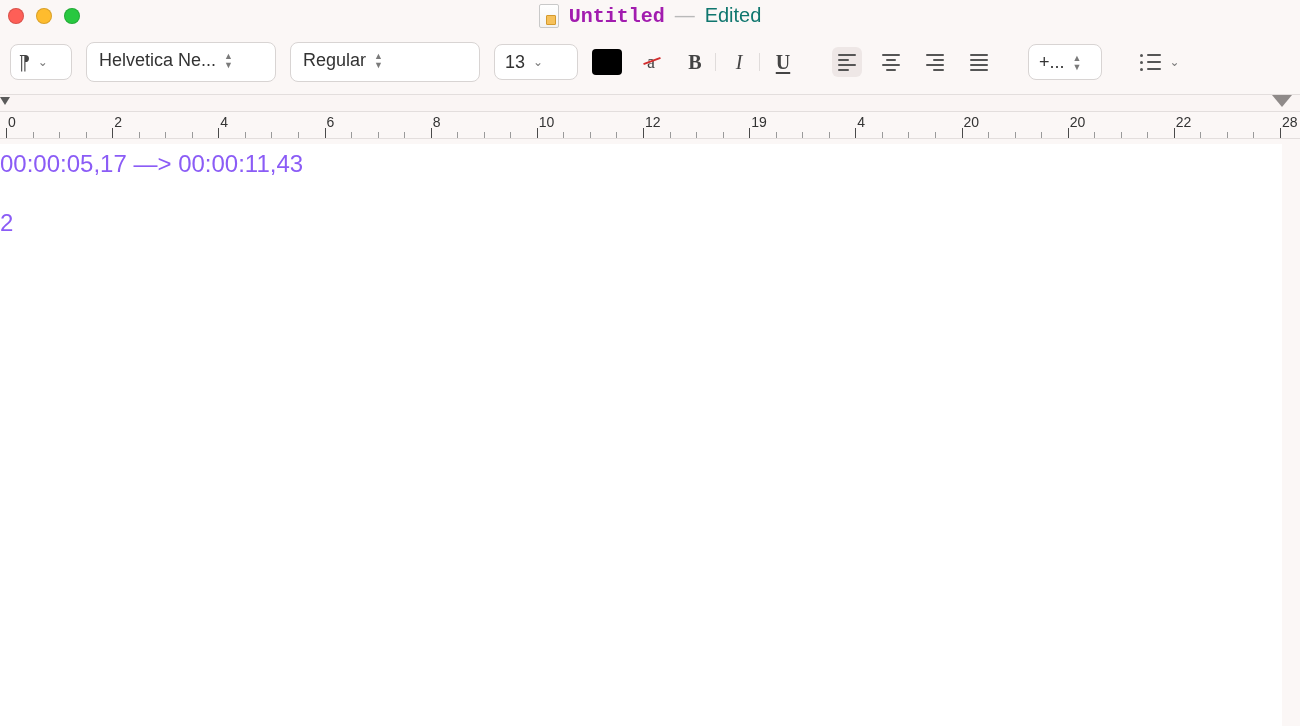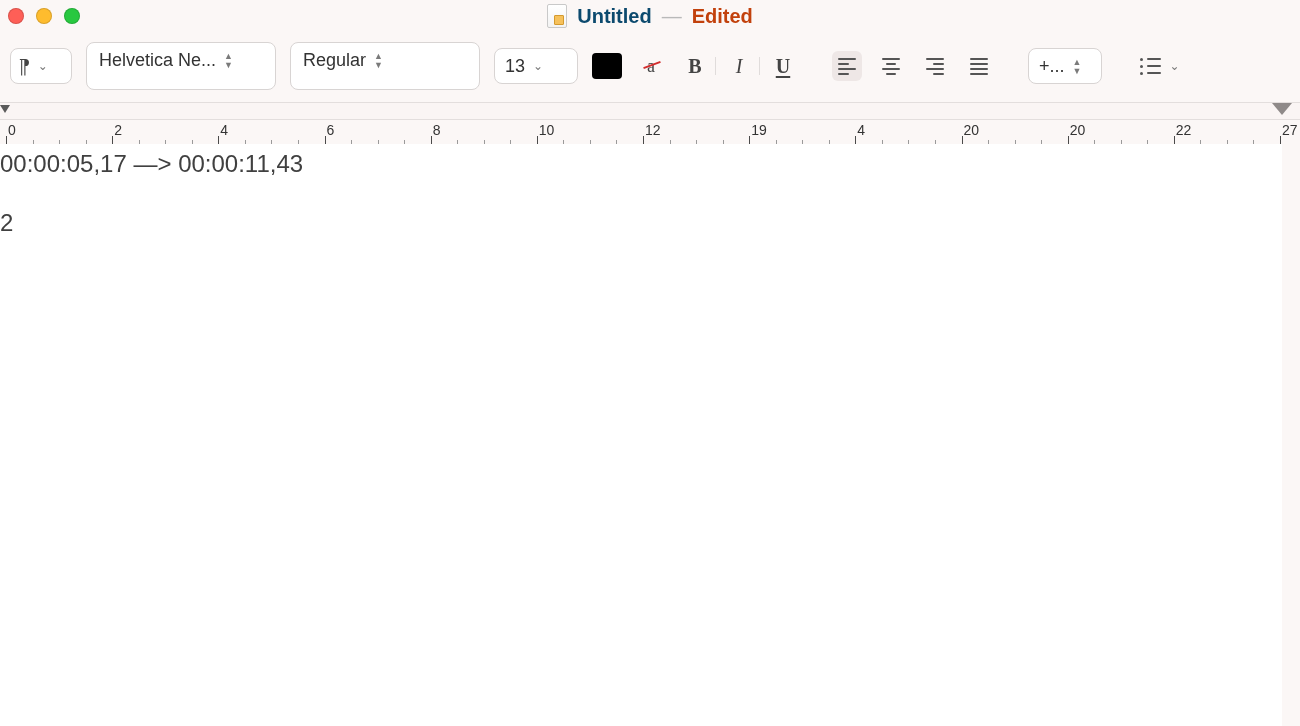--- a/index.html
+++ b/index.html
@@ -60,41 +60,42 @@
   }
   .title-text {
     font-size: 20px;
     color: #8d8d8d;
     display: flex;
     gap: 10px;
     align-items: baseline;
   }
   .title-text .name {
     font-weight: 700;
-    color: #0c4a6e;
+    color: #a21caf;
+    font-family: Liberation Mono, monospace;
   }
   .title-text .dash   { color: #b9b9b9; }
-  .title-text .edited { color: #c2410c; font-weight: bold; }
+  .title-text .edited { color: #0f766e; }
 
   
   .toolbar {
     display: flex;
     align-items: center;
     gap: 14px;
     padding: 8px 10px 12px 10px;
     border-bottom: 1px solid #e3dedd;
   }
   .picker {
     height: 34px;
     border: 1px solid #d8d4d3;
     border-radius: 8px;
     background: #fff;
     display: flex;
     align-items: center;
-    padding: 0 8px 12px 12px;
+    padding: 0 8px 4px 12px;
     color: #333;
     font-size: 18px;
     gap: 8px;
   }
   .picker .label { white-space: nowrap; overflow: hidden; text-overflow: ellipsis; }
   .picker.small { padding: 0 6px 0 10px; }
   .stepper {
     display: flex; flex-direction: column; gap: 1px;
     color: #7a7a7a;
     font-size: 9px; line-height: 8px;
@@ -241,21 +242,21 @@
     position: absolute;
     right: 0; top: 144px; bottom: 0;
     width: 18px;
     background: #fbf7f6;
   }
   .content {
     padding: 6px 0 0 0;
     font-family: "Helvetica Neue", Helvetica, Arial, sans-serif;
     font-size: 24px;
     font-weight: 400;
-    color: #404040;
+    color: #8b5cf6;
     line-height: 1.2;
   }
   .content p {
     margin: 0 0 30px 0;
   }
   .caret {
     display: inline-block;
     width: 2px;
     height: 26px;
     background: #000;
@@ -416,21 +417,21 @@
     <div class="tick-label" style="left: 749.167px;">19</div>
     <div class="tick major" style="left: 855.333px;"></div>
     <div class="tick-label" style="left: 855.333px;">4</div>
     <div class="tick major" style="left: 961.5px;"></div>
     <div class="tick-label" style="left: 961.5px;">20</div>
     <div class="tick major" style="left: 1067.67px;"></div>
     <div class="tick-label" style="left: 1067.67px;">20</div>
     <div class="tick major" style="left: 1173.83px;"></div>
     <div class="tick-label" style="left: 1173.83px;">22</div>
     <div class="tick major" style="left: 1280px;"></div>
-    <div class="tick-label" style="left: 1280px;">27</div>
+    <div class="tick-label" style="left: 1280px;">28</div>
     <div class="tick minor" style="left: 32.5417px;"></div>
     <div class="tick minor" style="left: 59.0833px;"></div>
     <div class="tick minor" style="left: 85.625px;"></div>
     <div class="tick minor" style="left: 138.708px;"></div>
     <div class="tick minor" style="left: 165.25px;"></div>
     <div class="tick minor" style="left: 191.792px;"></div>
     <div class="tick minor" style="left: 244.875px;"></div>
     <div class="tick minor" style="left: 271.417px;"></div>
     <div class="tick minor" style="left: 297.958px;"></div>
     <div class="tick minor" style="left: 351.042px;"></div>

